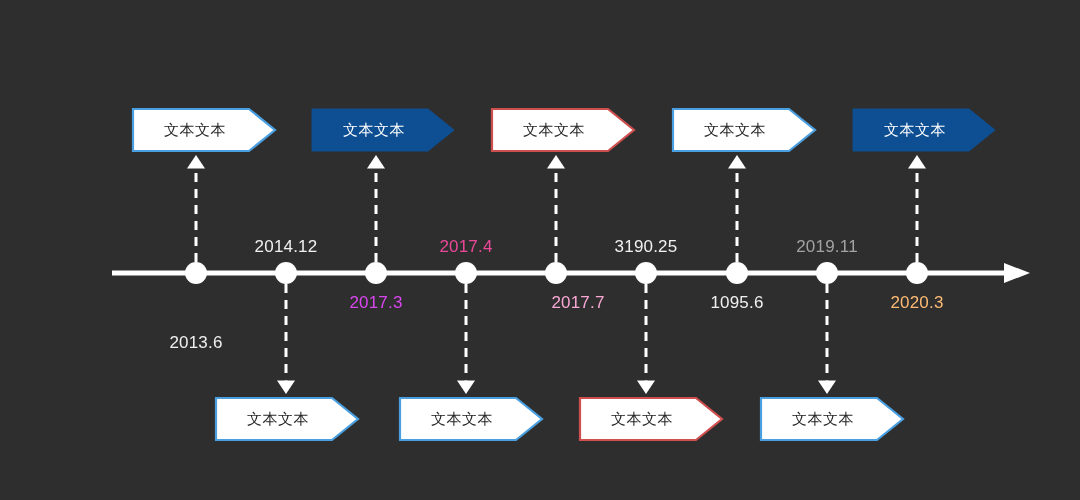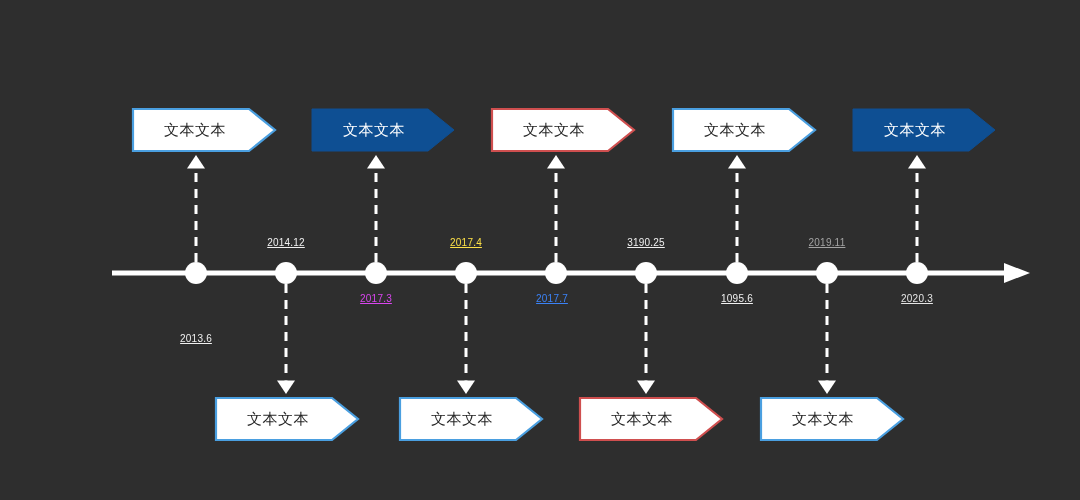--- a/index.html
+++ b/index.html
@@ -20,26 +20,25 @@
   svg.layer {
     position: absolute;
     left: 0;
     top: 0;
     width: 1080px;
     height: 500px;
   }
   .tick-label {
     position: absolute;
     color: #f0f0f0;
-    font-size: 10px;
+    font-size: 17px;
     letter-spacing: 0.2px;
     white-space: nowrap;
     transform: translateX(-50%);
     user-select: none;
-    text-decoration: underline;
   }
   .callout-text {
     position: absolute;
     font-size: 15px;
     white-space: nowrap;
     transform: translate(-50%, -50%);
     user-select: none;
     letter-spacing: 0.5px;
   }
   .callout-text.dark { color: #262626; }
@@ -94,26 +93,26 @@
         <polygon points="216,398 332,398 358,419 332,440 216,440" fill="#ffffff" stroke="#4a9fe0" stroke-width="2.2" stroke-linejoin="miter"></polygon>
         <polygon points="400,398 516,398 542,419 516,440 400,440" fill="#ffffff" stroke="#4a9fe0" stroke-width="2.2" stroke-linejoin="miter"></polygon>
         <polygon points="580,398 696,398 722,419 696,440 580,440" fill="#ffffff" stroke="#cf4f4f" stroke-width="2.2" stroke-linejoin="miter"></polygon>
         <polygon points="761,398 877,398 903,419 877,440 761,440" fill="#ffffff" stroke="#4a9fe0" stroke-width="2.2" stroke-linejoin="miter"></polygon>
       </g>
   </svg>
   <div id="labels">
       <div class="tick-label" style="left: 196px; top: 293px; color: rgb(240, 240, 240); margin-top: 40px;">2013.6</div>
       <div class="tick-label" style="left: 286px; top: 237px; color: rgb(240, 240, 240);">2014.12</div>
       <div class="tick-label" style="left: 376px; top: 293px; color: #d946ef;">2017.3</div>
-      <div class="tick-label" style="left: 466px; top: 237px; color: #fde047;">2017.4</div>
-      <div class="tick-label" style="left: 552px; top: 293px; color: #3b82f6;">2017.7</div>
+      <div class="tick-label" style="left: 466px; top: 237px; color: #ec4899;">2017.4</div>
+      <div class="tick-label" style="left: 578px; top: 293px; color: #f9a8d4;">2017.7</div>
       <div class="tick-label" style="left: 646px; top: 237px; color: rgb(240, 240, 240);">3190.25</div>
       <div class="tick-label" style="left: 737px; top: 293px; color: rgb(240, 240, 240);">1095.6</div>
       <div class="tick-label" style="left: 827px; top: 237px; color: #a3a3a3;">2019.11</div>
-      <div class="tick-label" style="left: 917px; top: 293px; color: #e5e5e5;">2020.3</div>
+      <div class="tick-label" style="left: 917px; top: 293px; color: #fdba74;">2020.3</div>
     </div>
   <div id="callout-labels">
       <div class="callout-text dark" style="left: 195px; top: 130px;">文本文本</div>
       <div class="callout-text light" style="left: 374px; top: 130px;">文本文本</div>
       <div class="callout-text dark" style="left: 554px; top: 130px;">文本文本</div>
       <div class="callout-text dark" style="left: 735px; top: 130px;">文本文本</div>
       <div class="callout-text light" style="left: 915px; top: 130px;">文本文本</div>
       <div class="callout-text dark" style="left: 278px; top: 419px;">文本文本</div>
       <div class="callout-text dark" style="left: 462px; top: 419px;">文本文本</div>
       <div class="callout-text dark" style="left: 642px; top: 419px;">文本文本</div>

